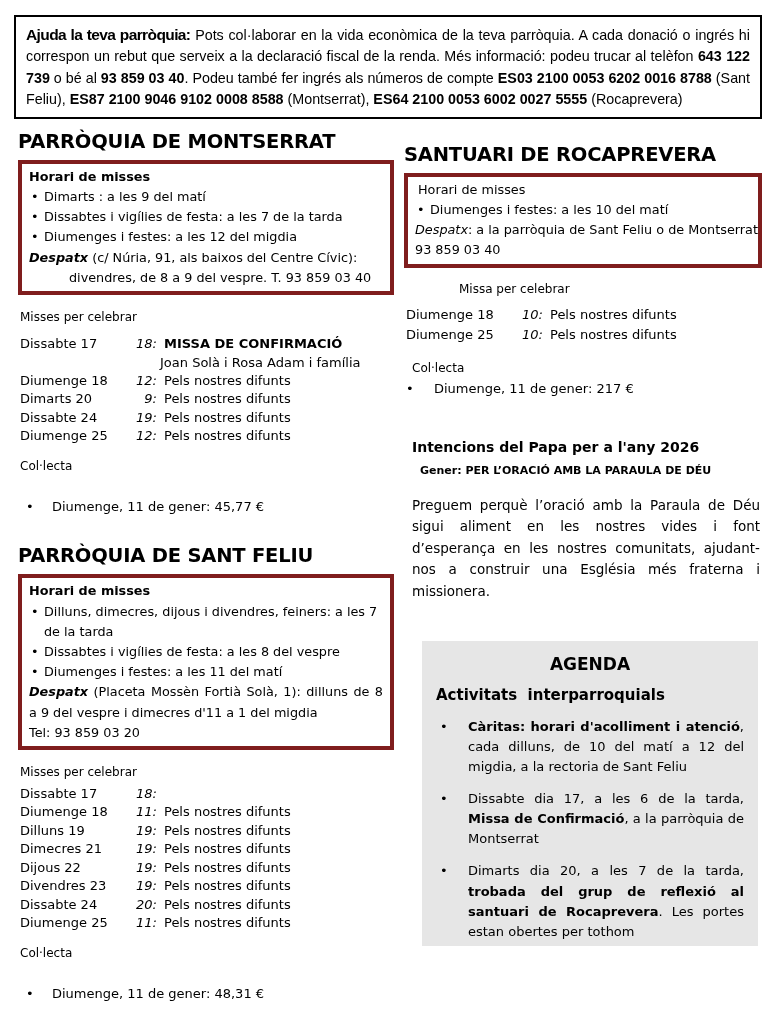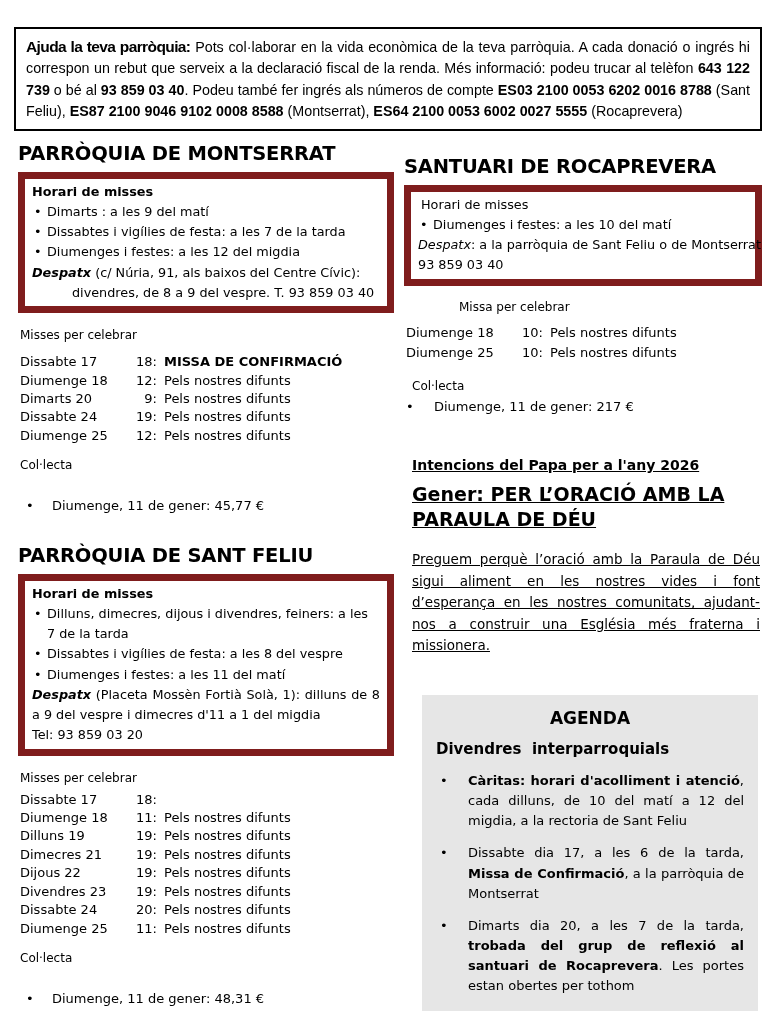--- a/index.html
+++ b/index.html
@@ -1,70 +1,70 @@
 <!DOCTYPE html>
 <html><head>
 <meta charset="utf-8">
 <style>
   html,body{margin:0;padding:0;background:#fff;color:#000;}
   body{width:772px;height:1023px;font-family:"DejaVu Sans",sans-serif;font-size:13px;overflow:hidden;}
   .page{padding:15px 10px 0 14px;}
 
   
   .hdr-box{border:2px solid #000;padding:6px 10px;font-family:"Liberation Sans",sans-serif;
-           font-size:14.3px;line-height:1.5;text-align:justify;margin-top:12px;}
+           font-size:14.3px;line-height:1.5;text-align:justify;}
   .hdr-title{font-weight:bold;letter-spacing:-0.6px;font-size:15.5px;}
   .nb{font-weight:bold;}
 
   
   .col-wrap{display:flex;gap:10px;margin-top:11px;padding-left:4px;}
   .lcol{width:376px;flex-shrink:0;}
   .rcol{flex:1;min-width:0;}
 
   .section-title{font-size:19.5px;font-weight:bold;margin:0 0 7px 0;letter-spacing:-0.2px;}
 
-  .info-box{border:7px solid #7f1d1d;padding:3px 7px;font-size:12.8px;line-height:1.58;}
+  .info-box{border:4px solid #7f1d1d;padding:3px 7px;font-size:12.8px;line-height:1.58;}
   .box-head{font-weight:bold;}
   .box-head-reg{font-weight:normal;padding-left:3px;}
   .bline{position:relative;padding-left:15px;}
   .bline::before{content:"•";position:absolute;left:2px;}
   .despatx-just{text-align:justify;}
   .bi{font-weight:bold;font-style:italic;}
   .i{font-style:italic;}
   .b{font-weight:bold;}
   .nowrap{white-space:nowrap;}
   .indent2{margin-left:40px;}
 
   .subhead{font-weight:normal;font-size:12px;}
   .m-head{margin:15px 0 11px 2px;}
   .mrow{display:flex;line-height:1.42;padding-left:2px;}
   .mrow .day{width:106px;flex-shrink:0;}
-  .mrow .time{width:31px;flex-shrink:0;text-align:right;margin-right:7px;}
+  .mrow .time{width:31px;flex-shrink:0;text-align:right;font-style:italic;margin-right:7px;}
   .mrow .desc{flex:1;min-width:0;}
   .mrow-extra{margin-left:142px;line-height:1.42;}
 
   .collecta-h{margin:13px 0 4px 2px;}
   .cbullet{position:relative;padding-left:34px;line-height:1.5;margin-top:24px;}
   .cbullet::before{content:"•";position:absolute;left:8px;}
 
   .ent-h{margin:20px 0 10px 2px;}
 
   
   .rcol .section-title{margin-top:13px;}
   .missa-head{margin:14px 0 9px 55px;}
   .rcol-collecta-h{margin:15px 0 4px 8px;}
   .rcol-cbullet{position:relative;padding-left:30px;line-height:1.5;}
   .rcol-cbullet::before{content:"•";position:absolute;left:2px;}
 
-  .papa{margin-top:40px;padding-left:8px;padding-right:2px;text-decoration:underline;}
+  .papa{margin-top:40px;padding-left:8px;padding-right:2px;}
   .papa-title{font-size:14px;font-weight:bold;margin:0 0 9px 0;}
-  .papa-sub{font-size:19px;font-weight:bold;line-height:1.35;margin:0 0 16px 0;}
+  .papa-sub{font-size:11px;font-weight:bold;line-height:1.35;margin:0 0 16px 8px;}
   .papa-body{font-size:13.5px;line-height:1.6;text-align:justify;margin:0;}
 
-  .agenda-box{margin:38px 4px 0 18px;padding:13px 14px 15px 14px;font-size:13px;}
+  .agenda-box{margin:38px 4px 0 18px;padding:13px 14px 4px 14px;font-size:13px;}
   .agenda-title{font-size:17px;font-weight:bold;text-align:center;margin:0 0 12px 0;}
   .agenda-sub{font-size:15px;font-weight:bold;margin:0 0 13px 0;white-space:pre-wrap;}
   .abullet{position:relative;padding-left:32px;line-height:1.55;text-align:justify;margin-bottom:12px;}
   .abullet::before{content:"•";position:absolute;left:4px;}
   .abullet:last-child{margin-bottom:0;}
 </style>
 </head>
 <body>
 
 <div class="page">
@@ -88,20 +88,21 @@
         <div class="indent2">divendres, de 8 a 9 del vespre. T. 93 859 03 40</div>
       </div>
 
       <div class="subhead m-head">Misses per celebrar</div>
 
       <div class="mrow">
         <span class="day">Dissabte 17</span>
         <span class="time">18:</span>
         <span class="desc b">MISSA DE CONFIRMACIÓ</span>
       </div>
+      <div class="mrow-extra">Joan Solà i Rosa Adam i família</div>
       <div class="mrow">
         <span class="day">Diumenge 18</span>
         <span class="time">12:</span>
         <span class="desc">Pels nostres difunts</span>
       </div>
       <div class="mrow">
         <span class="day">Dimarts 20</span>
         <span class="time">9:</span>
         <span class="desc">Pels nostres difunts</span>
       </div>
@@ -208,21 +209,21 @@
       <div class="rcol-cbullet">Diumenge, 11 de gener: 217 €</div>
 
       <div class="papa">
         <p class="papa-title">Intencions del Papa per a l'any 2026</p>
         <p class="papa-sub">Gener: PER L’ORACIÓ AMB LA PARAULA DE DÉU</p>
         <p class="papa-body">Preguem perquè l’oració amb la Paraula de Déu sigui aliment en les nostres vides i font d’esperança en les nostres comunitats, ajudant-nos a construir una Església més fraterna i missionera.</p>
       </div>
 
       <div class="agenda-box" style="background: rgb(230, 230, 230);">
         <p class="agenda-title">AGENDA</p>
-        <p class="agenda-sub">Divendres  interparroquials</p>
+        <p class="agenda-sub">Activitats  interparroquials</p>
         <div class="abullet"><span></span><span class="b">Càritas: horari d'acolliment i atenció</span><span>, cada dilluns, de 10 del matí a 12 del migdia, a la rectoria de Sant Feliu</span></div>
         <div class="abullet"><span>Dissabte dia 17, a les 6 de la tarda, </span><span class="b">Missa de Confirmació</span><span>, a la parròquia de Montserrat</span></div>
         <div class="abullet"><span>Dimarts dia 20, a les 7 de la tarda, </span><span class="b">trobada del grup de reflexió al santuari de Rocaprevera</span><span>. Les portes estan obertes per tothom</span></div>
       </div>
 
     </div>
   </div>
 </div>
 
 </body></html>

